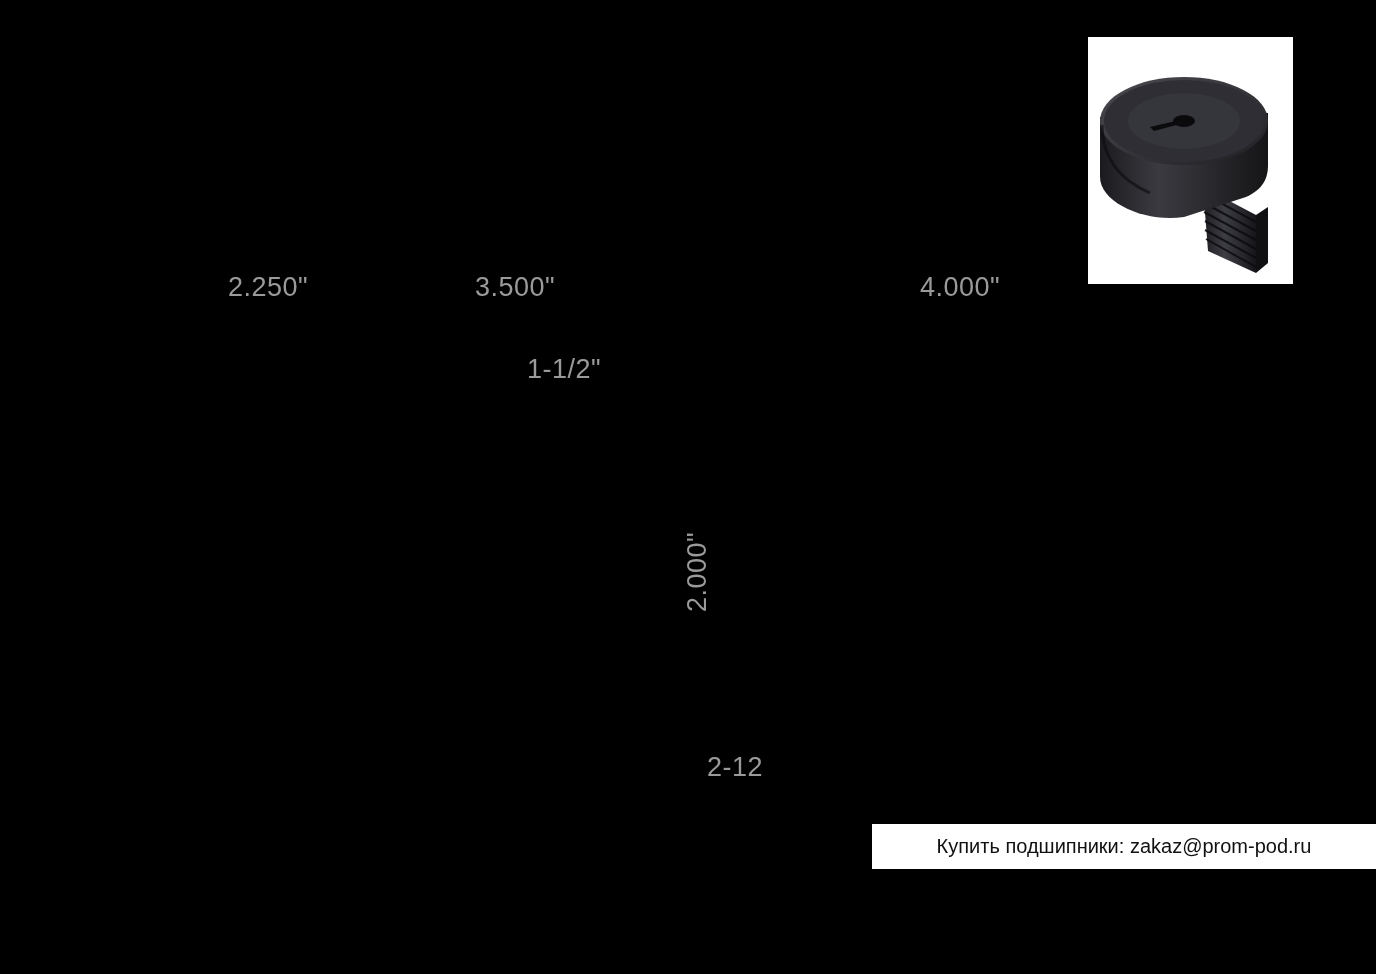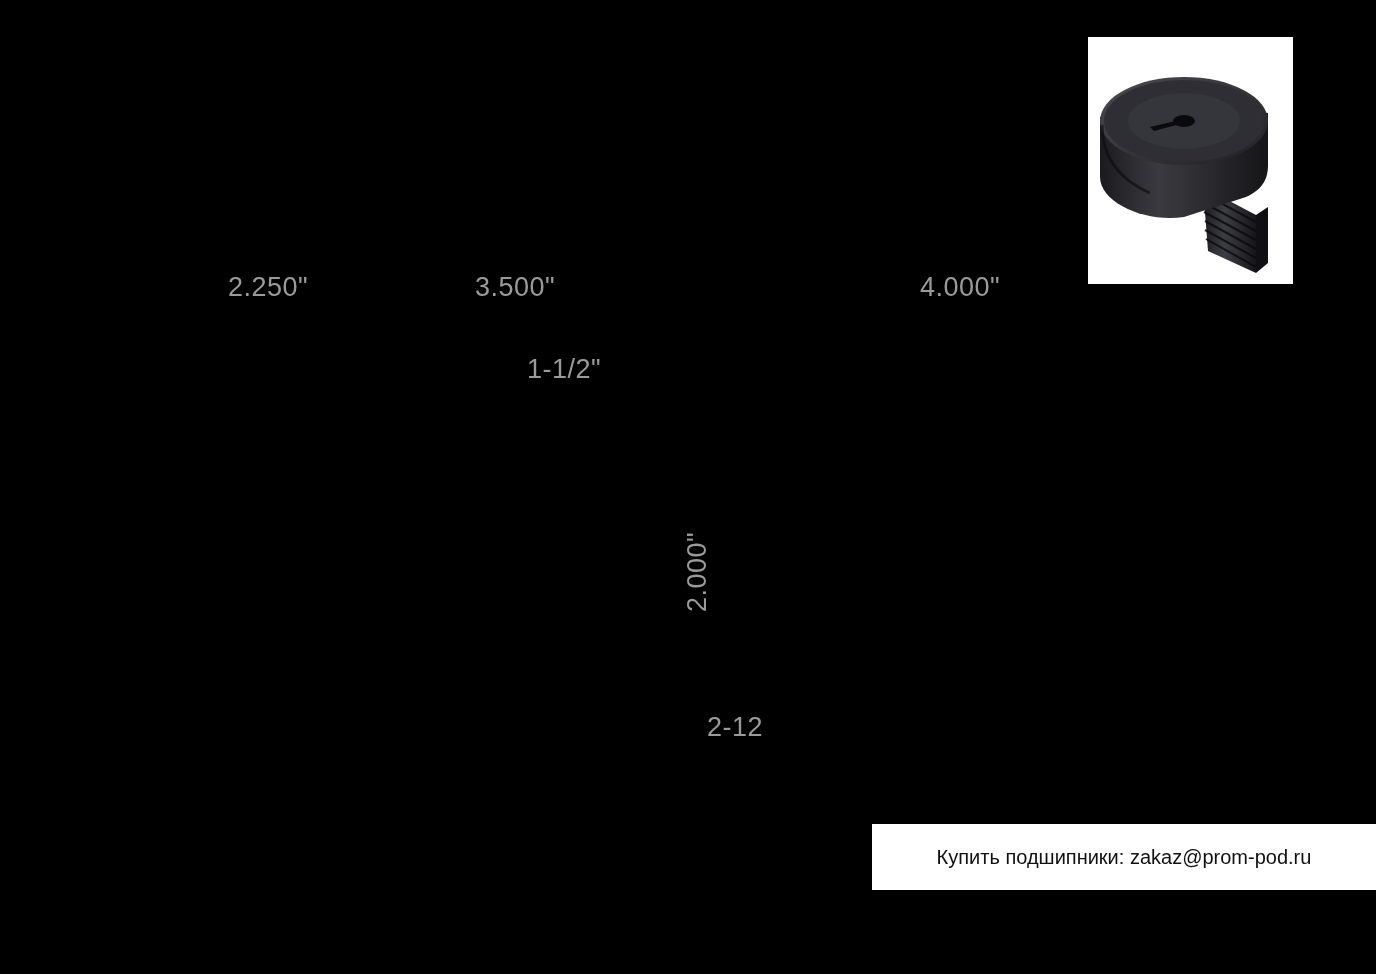--- a/index.html
+++ b/index.html
@@ -39,21 +39,21 @@
     overflow: hidden;
   }
   #photo svg { display: block; }
 
   
   #banner {
     position: absolute;
     left: 872px;
     top: 824px;
     width: 504px;
-    height: 66px;
+    height: 45px;
     background: #ffffff;
     display: flex;
     align-items: center;
     justify-content: center;
   }
   #banner .txt {
     color: #111111;
     font-size: 20px;
     white-space: nowrap;
   }
@@ -66,21 +66,21 @@
   <div class="dim" style="left:228px; top:272px;">2.250"</div>
 
   <div class="dim" style="left:475px; top:272px;">3.500"</div>
 
   <div class="dim" style="left:920px; top:272px;">4.000"</div>
 
   <div class="dim" style="left:527px; top:354px;">1-1/2"</div>
 
   <div class="dim vertical" style="left:682px; top:612px;">2.000"</div>
 
-  <div class="dim" style="left:707px; top:712px;">2-12</div>
+  <div class="dim" style="left:707px; top:752px;">2-12</div>
 
   <div id="photo">
     <svg width="205" height="247" viewBox="0 0 205 247">
       <defs>
         <linearGradient id="bodyGrad" x1="0" y1="0" x2="1" y2="0">
           <stop offset="0%" stop-color="#1b1b1f"></stop>
           <stop offset="35%" stop-color="#3a3a40"></stop>
           <stop offset="70%" stop-color="#27272b"></stop>
           <stop offset="100%" stop-color="#151517"></stop>
         </linearGradient>

